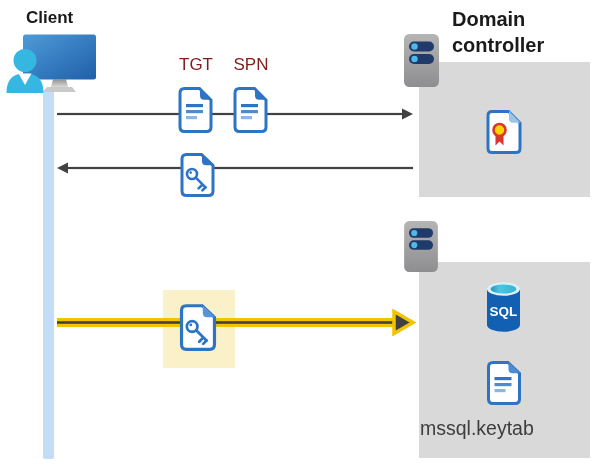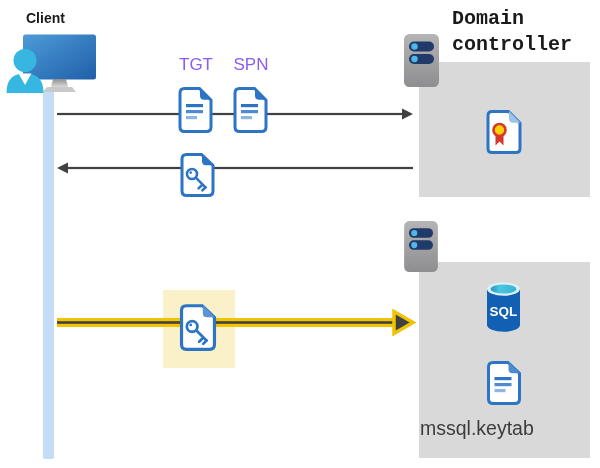--- a/index.html
+++ b/index.html
@@ -3,21 +3,21 @@
 <meta charset="utf-8">
 <style>
   html,body{margin:0;padding:0;background:#fff;}
   .canvas{
     position:relative;width:600px;height:468px;background:#ffffff;
     font-family:"Liberation Sans","DejaVu Sans",sans-serif;overflow:hidden;
   }
   .abs{position:absolute;}
   .panel{background:#d9d9d9;}
   .title{font-weight:bold;color:#1a1a1a;font-size:20px;line-height:26px;}
-  .small-label{font-size:17px;color:#8b5cf6;text-align:center;}
+  .small-label{font-size:17px;color:#7f1d1d;text-align:center;}
   .keytab-label{font-size:19.5px;color:#3d3d3d;text-align:left;}
   svg{display:block;}
 </style>
 </head>
 <body>
 
 <div class="canvas">
 
   <div class="abs panel" style="left:419px;top:62px;width:171px;height:135px;"></div>
   <div class="abs panel" style="left:419px;top:262px;width:171px;height:196px;"></div>
@@ -78,21 +78,21 @@
     <path d="M23 3 L34.5 14.3 H27 Q23 14.3 23 10.3 Z" fill="#5b94d6"></path>
     <g stroke="#2e74c4" stroke-width="2.6" fill="none" stroke-linecap="round">
       <circle cx="13" cy="23" r="5"></circle>
       <path d="M16.8 26.6 L26.5 36.3"></path>
       <path d="M22.6 34.4 l-3 3"></path>
       <path d="M26.5 36.3 l-3.1 3.1"></path>
     </g>
     <circle cx="11.7" cy="21.6" r="1.3" fill="#2e74c4"></circle>
   </svg>
 
-  <div class="abs title" style="left:26px;top:5px;font-size:14px;">Client</div>
+  <div class="abs title" style="left:26px;top:5px;font-size:17px;">Client</div>
   <svg class="abs" style="left:3px;top:33px;" width="95" height="62" viewBox="0 0 95 62">
     <defs>
       <linearGradient id="gmon" x1="0" y1="0" x2="1" y2="1">
         <stop offset="0" stop-color="#4e9bd8"></stop>
           <stop offset="1" stop-color="#1f5fa9"></stop>
       </linearGradient>
       <linearGradient id="gstand" x1="0" y1="0" x2="0" y2="1">
         <stop offset="0" stop-color="#8f8f8f"></stop>
           <stop offset="1" stop-color="#d9d9d9"></stop>
       </linearGradient>
@@ -113,21 +113,21 @@
         <stop offset="0" stop-color="#b6b5b6"></stop>
           <stop offset="1" stop-color="#8e8d8f"></stop>
       </linearGradient>
     </defs>
     <rect x="1" y="1" width="35" height="53" rx="5.5" fill="url(#gsrv1)"></rect>
     <rect x="6" y="8.5" width="25" height="10" rx="5" fill="#203a69"></rect>
     <circle cx="11.5" cy="13.5" r="3.2" fill="#4fb8e8"></circle>
     <rect x="6" y="21" width="25" height="10" rx="5" fill="#203a69"></rect>
     <circle cx="11.5" cy="26" r="3.2" fill="#4fb8e8"></circle>
   </svg>
-  <div class="abs title" style="left:452px;top:6px;width:148px;font-family:Liberation Mono, monospace;">Domain controller</div>
+  <div class="abs title" style="left:452px;top:6px;width:148px;">Domain controller</div>
 
   <svg class="abs" style="left:485px;top:108px;" width="38" height="48" viewBox="0 0 38 48">
     <path d="M3 7.5 Q3 3.5 7 3.5 H23.5 L35 15 V40.5 Q35 44.5 31 44.5 H7 Q3 44.5 3 40.5 Z" fill="#ffffff" stroke="#2e74c4" stroke-width="3"></path>
     <path d="M24 3 L35.5 14.8 H28 Q24 14.8 24 10.8 Z" fill="#9dc3e6"></path>
     <path d="M10.5 26.5 V37.5 L14.5 33.6 L18.5 37.5 V26.5 Z" fill="#d8382c"></path>
     <circle cx="14.5" cy="22" r="6" fill="#ffd400" stroke="#d8382c" stroke-width="2.6"></circle>
   </svg>
 
   <svg class="abs" style="left:403px;top:220px;" width="36" height="53" viewBox="0 0 37 55">
     <defs>

